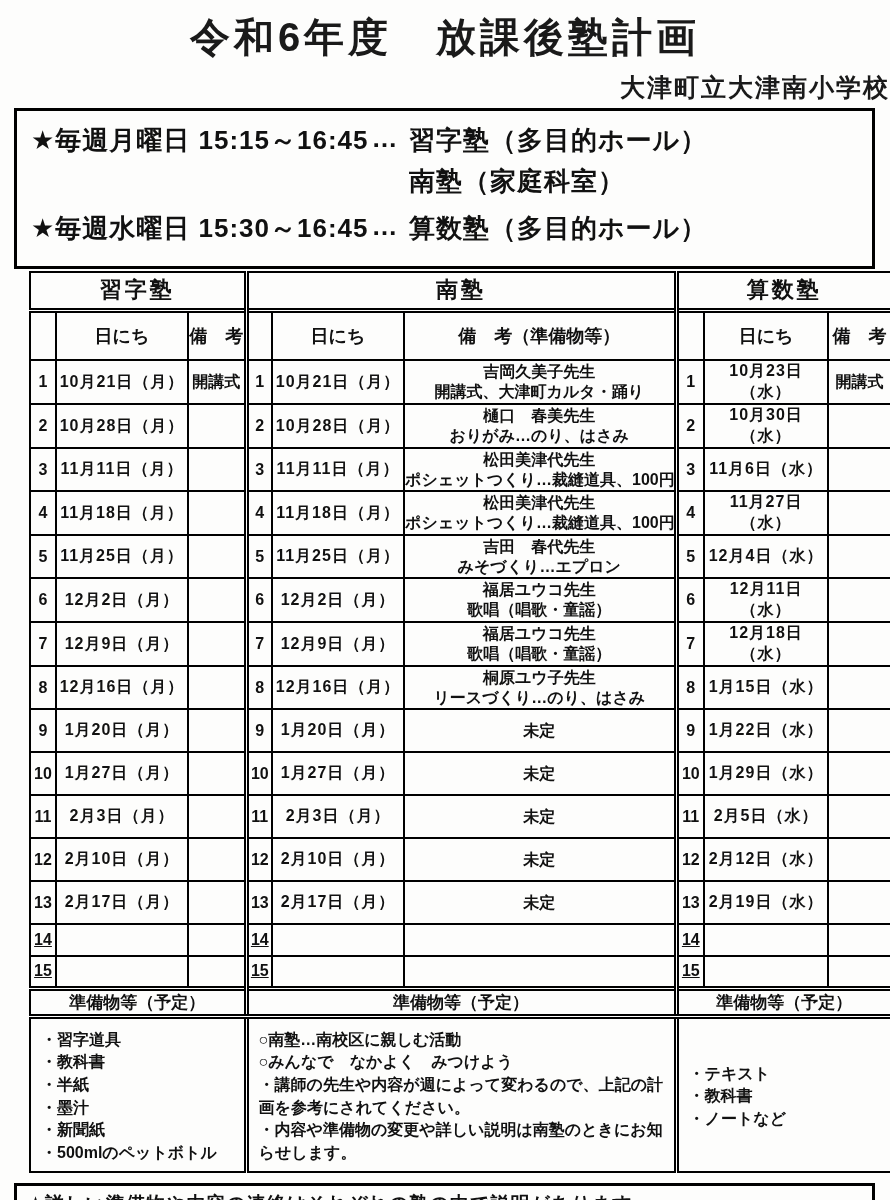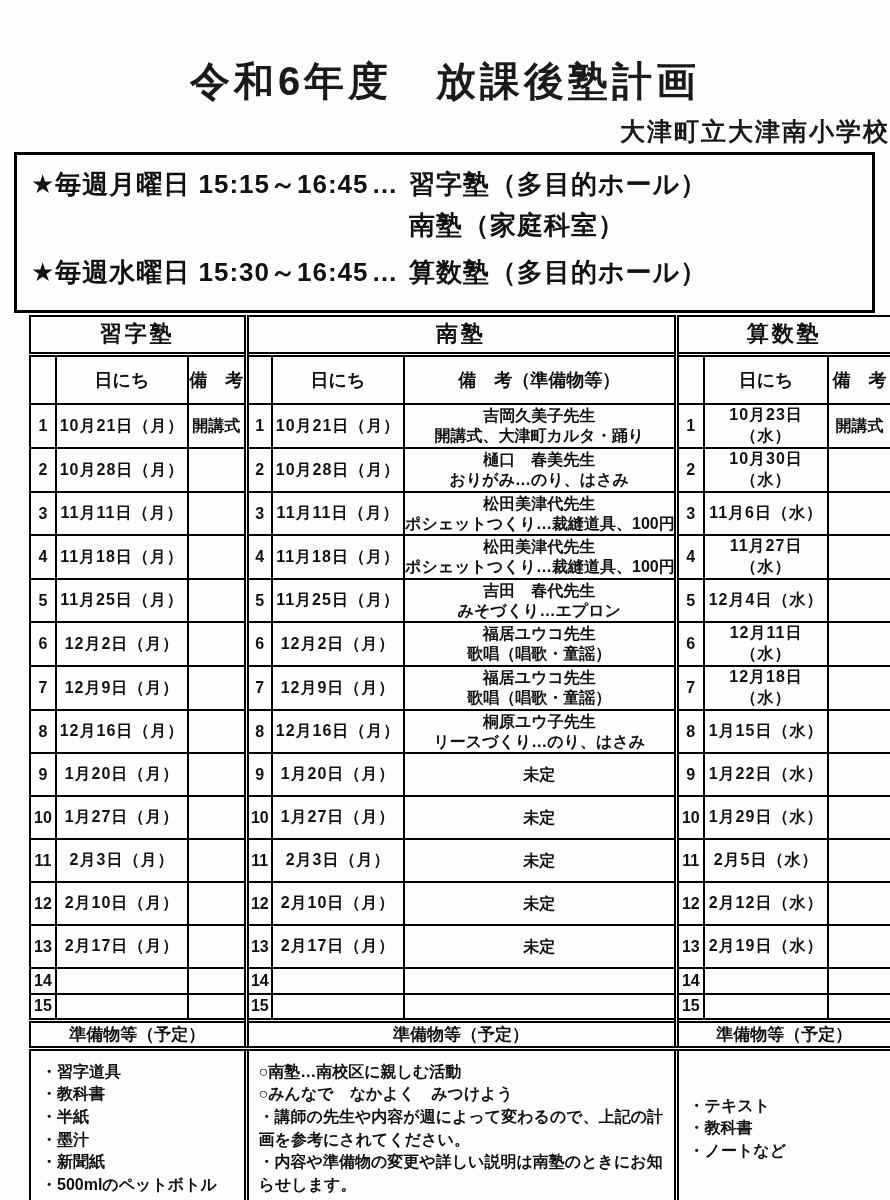--- a/index.html
+++ b/index.html
@@ -12,40 +12,39 @@
   }
   .page { width: 890px; height: 1200px; position: relative; }
 
   .doc-title {
     text-align: center;
     font-size: 40px;
     font-weight: 900;
     letter-spacing: 4px;
     padding-top: 10px;
     color: #1a1a1a;
-    margin-top: 44px;
   }
   .school-name {
     text-align: right;
     font-size: 25px;
     font-weight: 900;
     letter-spacing: 2px;
     margin-top: 6px;
     color: #1a1a1a;
   }
 
   .notice-box {
     margin: 4px 15px 0 14px;
     border: 3px solid #000;
     padding: 10px 12px 12px 14px;
     font-weight: 900;
     font-size: 26px;
     letter-spacing: 1px;
   }
-  .notice-line { display: flex; align-items: center; white-space: nowrap; }
+  .notice-line { display: flex; align-items: flex-start; white-space: nowrap; }
   .notice-line .sched { width: 330px; flex: 0 0 330px; }
   .notice-line .dots  { width: 48px; flex: 0 0 48px; text-align: center; }
   .notice-line.l1 { margin-top: 2px; }
   .notice-line.l2 { margin: 6px 0 12px 378px; }
   .notice-line.l3 { margin-bottom: 8px; }
 
   table.sched-table {
     border-collapse: collapse;
     margin: 2px 15px 0 29px;
     width: 861px;
@@ -54,21 +53,21 @@
   .sched-table td {
     border: 2px solid #000;
     vertical-align: middle;
     text-align: center;
     font-weight: 700;
     overflow: hidden;
   }
   .sched-table tr.group-hdr td { height: 38px; font-size: 22px; font-weight: 900; letter-spacing: 3px; }
   .sched-table tr.col-hdr td   { height: 50px; font-size: 18px; font-weight: 900; border-top: 5px double #000; }
   .sched-table tr.data-row td  { height: 43px; font-size: 16px; }
-  .sched-table tr.data-row.short td { height: 26px; }
+  .sched-table tr.data-row.short td { height: 32px; text-decoration: underline; }
   .sched-table td.gb { border-left: 5px double #000; }
   .sched-table td.num { font-size: 15px; text-align: center; }
   .sched-table td.date { letter-spacing: 1px; }
   .sched-table td.minote { font-size: 16px; line-height: 1.22; }
   .sched-table td.minote div { white-space: nowrap; }
   .sched-table tr.prep-hdr td {
     height: 26px; font-size: 17px; font-weight: 900;
     border-top: 5px double #000; border-bottom: 5px double #000;
   }
   .sched-table tr.prep-body td {

